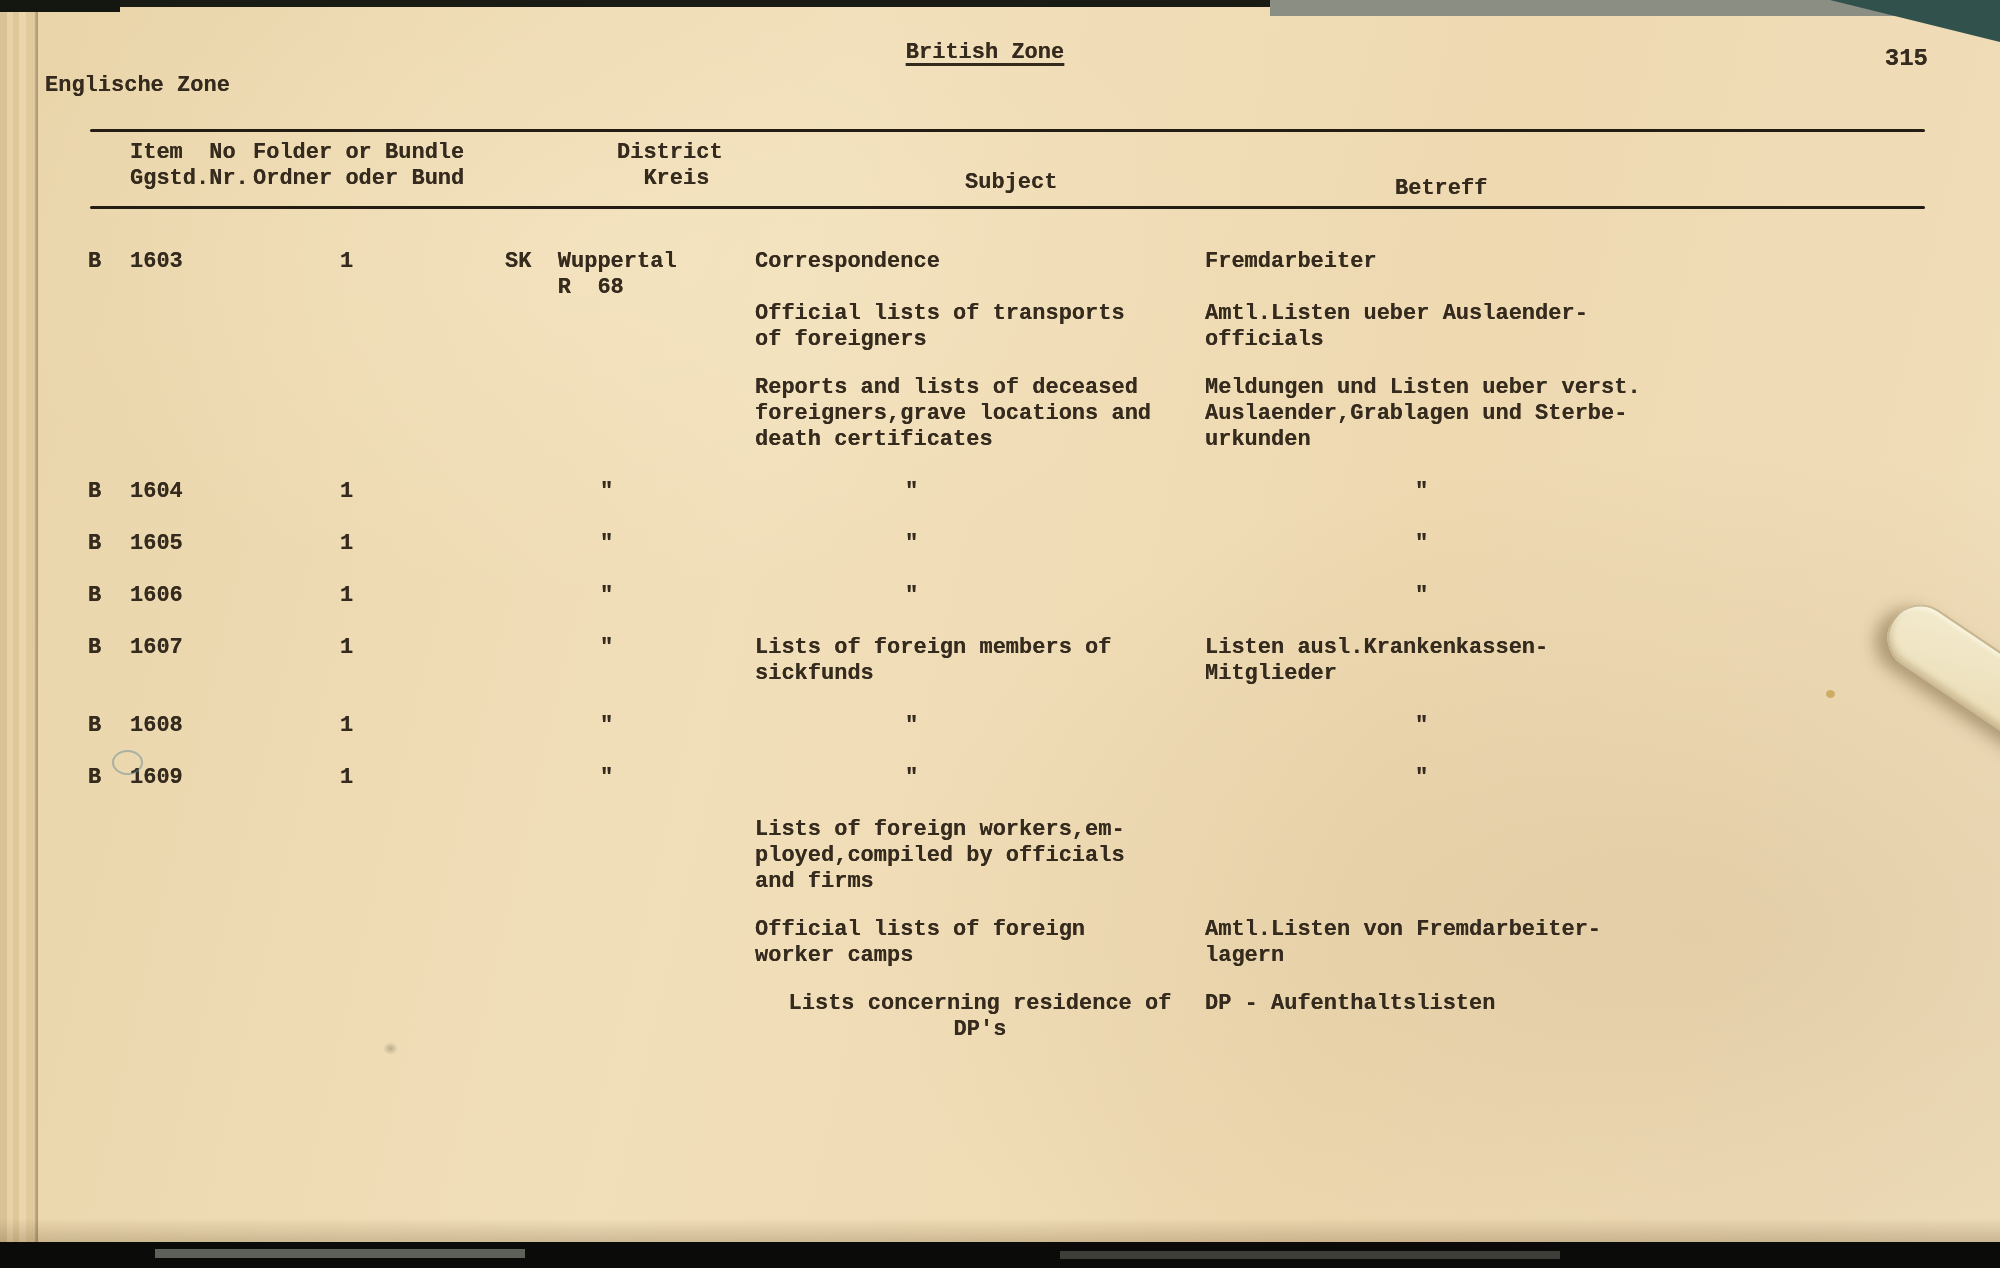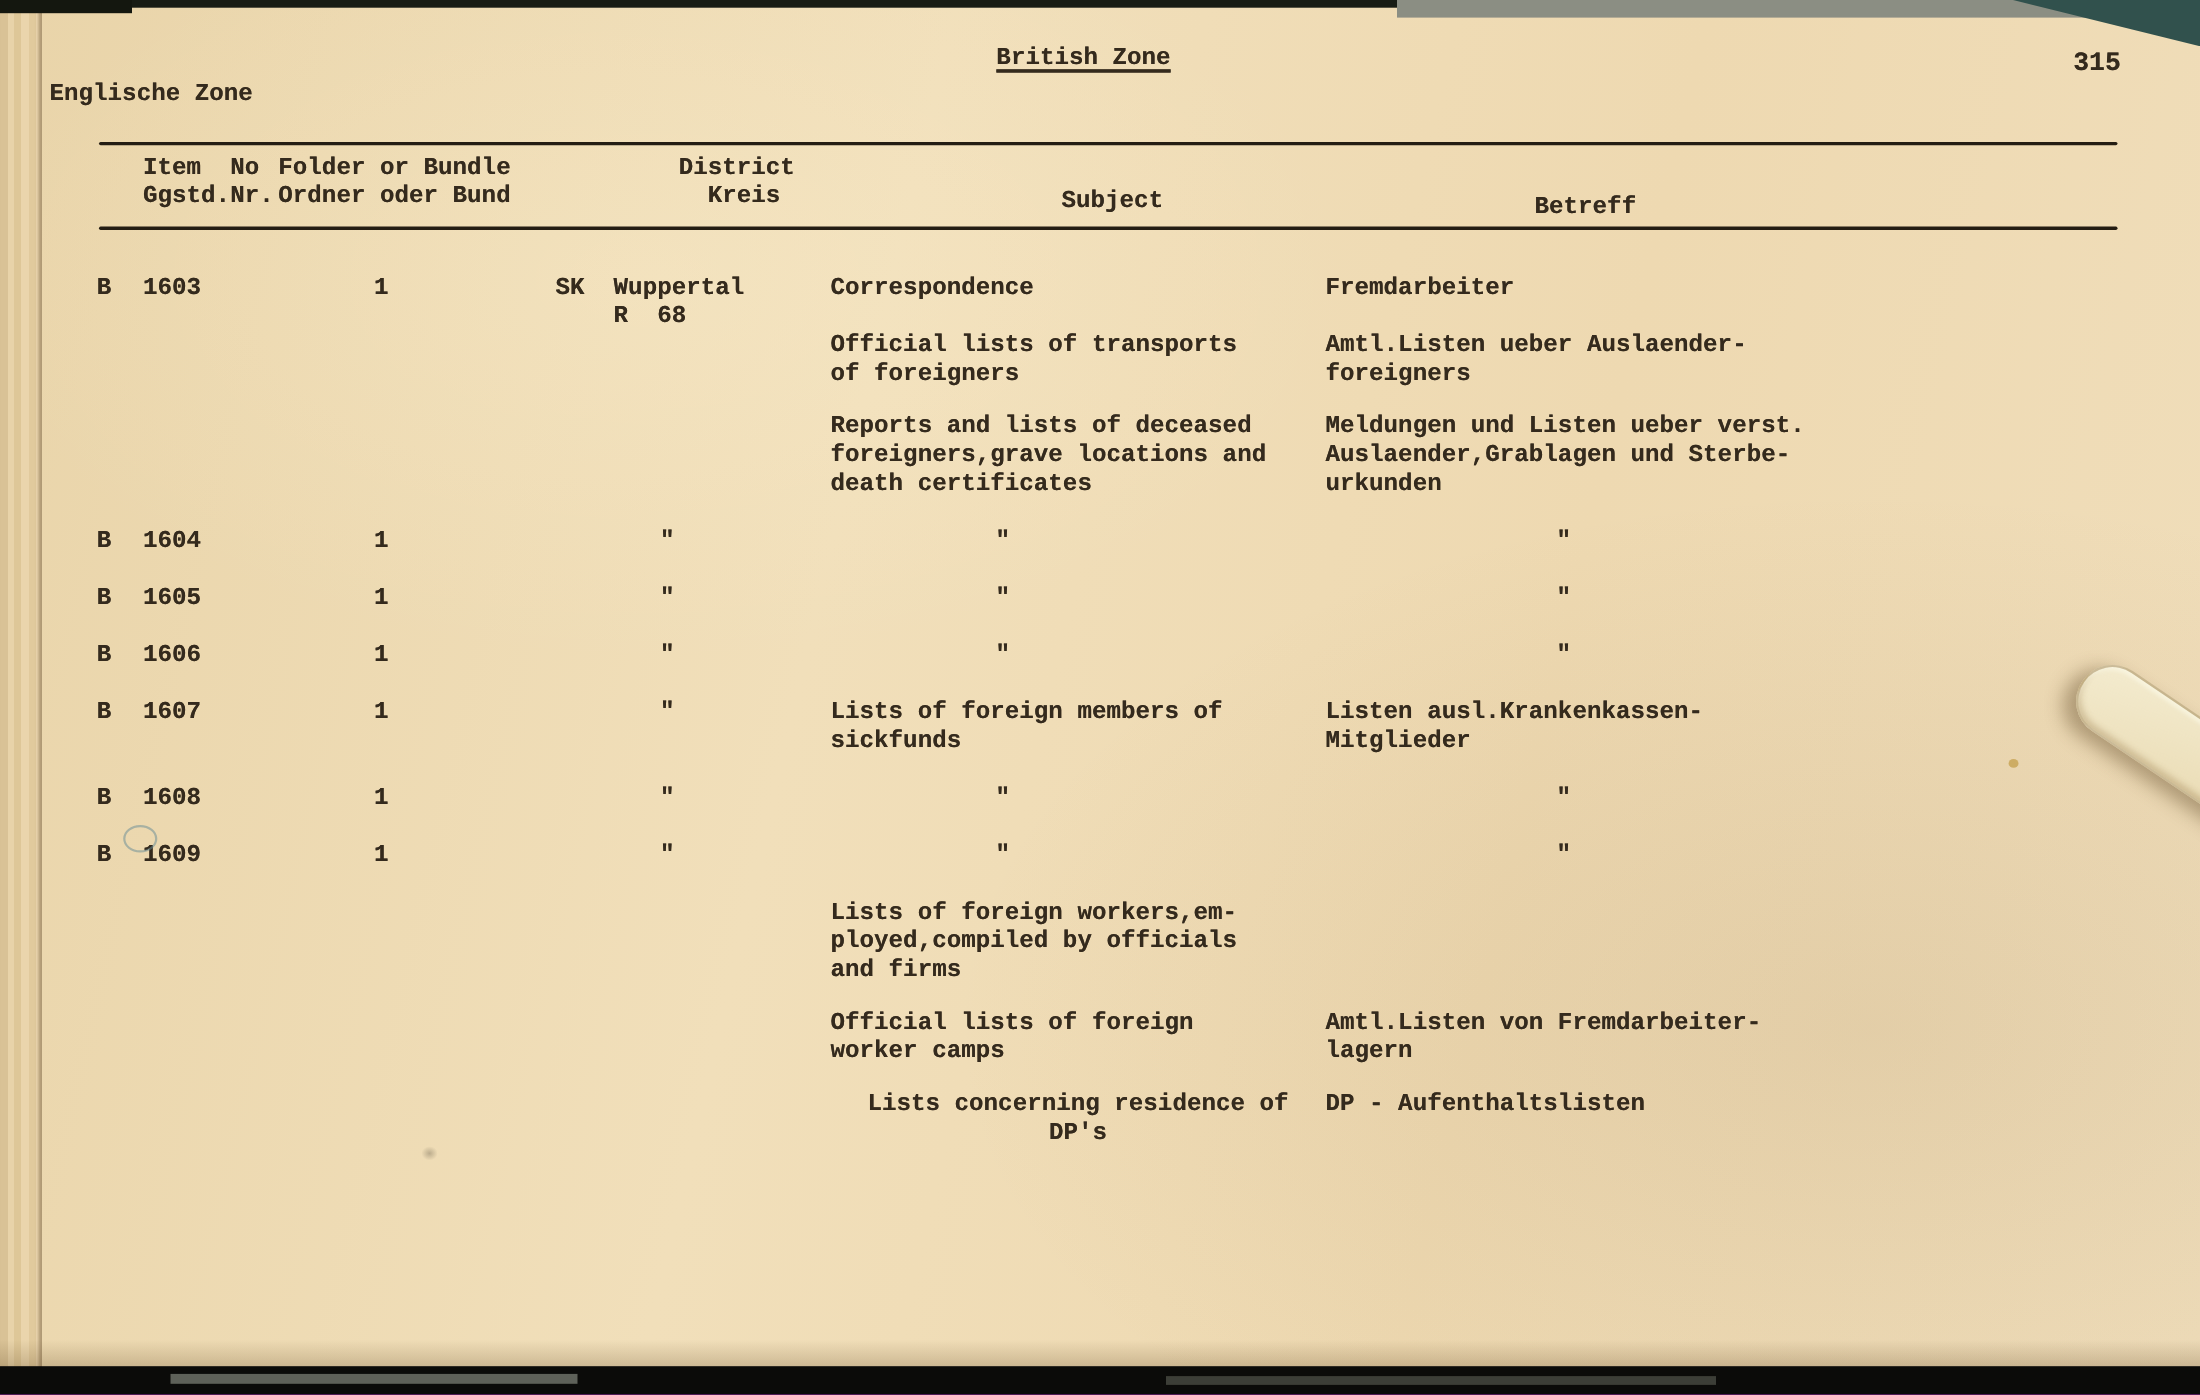--- a/index.html
+++ b/index.html
@@ -1,18 +1,18 @@
 <!DOCTYPE html>
 <html><head>
 <meta charset="utf-8">
 <style>
   html,body{margin:0;padding:0;background:#0c0c0a;}
   #photo{
     position:relative;width:2000px;height:1268px;overflow:hidden;
-    background:#d946ef;
+    background:#0c4a6e;
     font-family:"Liberation Mono","DejaVu Sans Mono",monospace;
   }
   
   #page{
     position:absolute;left:0;top:6px;right:0;bottom:24px;
     background:
       radial-gradient(900px 500px at 30% 20%, rgba(255,244,214,.25), rgba(255,244,214,0) 70%),
       radial-gradient(1200px 700px at 85% 75%, rgba(120,85,40,.10), rgba(120,85,40,0) 70%),
       linear-gradient(103deg,#e9d4a9 0%,#f1dfba 38%,#eed9b1 68%,#f0debb 100%);
   }
@@ -121,21 +121,21 @@
             <div class="tw c prefix">B</div>
             <div class="tw c itemno">1603</div>
             <div class="tw c folder">1</div>
             <div class="tw c district">SK  Wuppertal
     R  68</div>
             <div class="tw c subject gap" style="grid-area: 1 / 5;">Correspondence</div>
             <div class="tw c betreff gap" style="grid-area: 1 / 6;">Fremdarbeiter</div>
             <div class="tw c subject gap" style="grid-area: 2 / 5;">Official lists of transports
 of foreigners</div>
             <div class="tw c betreff gap" style="grid-area: 2 / 6;">Amtl.Listen ueber Auslaender-
-foreigners</div>
+officials</div>
             <div class="tw c subject" style="grid-area: 3 / 5;">Reports and lists of deceased
 foreigners,grave locations and
 death certificates</div>
             <div class="tw c betreff" style="grid-area: 3 / 6;">Meldungen und Listen ueber verst.
 Auslaender,Grablagen und Sterbe-
 urkunden</div>
           </div>
           <div class="trow">
             <div class="tw c prefix">B</div>
             <div class="tw c itemno">1604</div>

